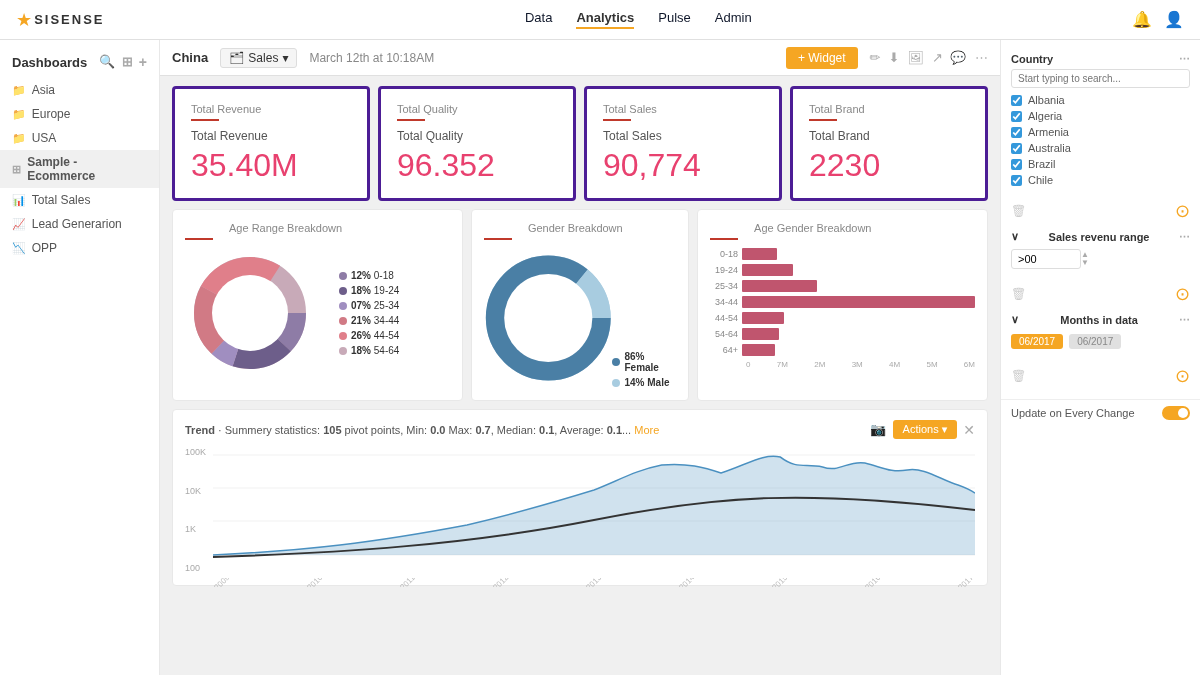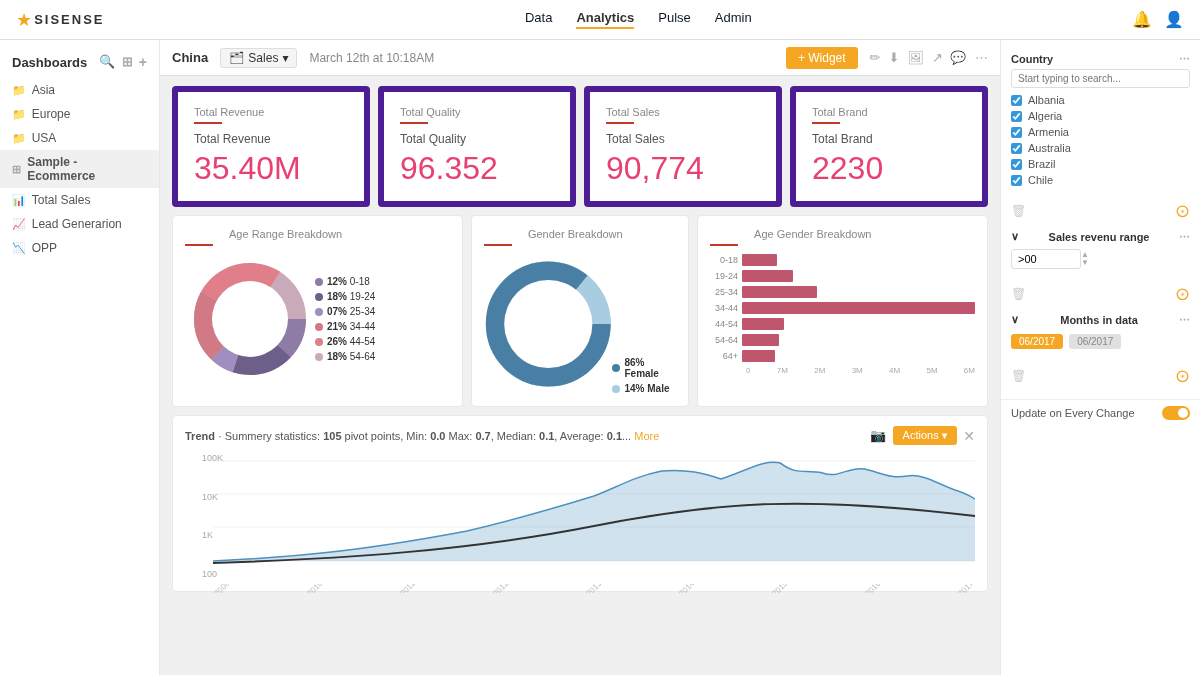--- a/index.html
+++ b/index.html
@@ -33,34 +33,34 @@
     .folder-badge { display: flex; align-items: center; gap: 4px; background: #f5f5f5; border: 1px solid #ddd; border-radius: 3px; padding: 2px 8px; font-size: 12px; cursor: pointer; }
     .timestamp { color: #888; font-size: 12px; flex: 1; }
     .widget-btn { background: #f5a623; color: #fff; border: none; border-radius: 3px; padding: 4px 12px; font-size: 12px; cursor: pointer; display: flex; align-items: center; gap: 4px; }
     .toolbar-icons { display: flex; gap: 8px; color: #aaa; }
 
     
     .dashboard-grid { flex: 1; overflow-y: auto; padding: 10px 12px; background: #f0f0f0; }
 
     
     .kpi-row { display: grid; grid-template-columns: repeat(4, 1fr); gap: 8px; margin-bottom: 8px; }
-    .kpi-card { background: #fff; border-radius: 4px; padding: 14px 16px; border: 6px solid #4c1d95; }
+    .kpi-card { background: #fff; border-radius: 4px; padding: 14px 16px; border: 3px solid #4c1d95; }
     .kpi-label { font-size: 11px; color: #888; margin-bottom: 4px; }
     .kpi-underline { width: 28px; height: 2px; background: #c0392b; margin-bottom: 8px; }
     .kpi-title { font-size: 12px; color: #555; margin-bottom: 4px; }
     .kpi-value { font-size: 32px; color: #e8416f; font-weight: 300; }
 
     
     .charts-row { display: grid; grid-template-columns: 2fr 1.5fr 2fr; gap: 8px; margin-bottom: 8px; }
     .chart-card { background: #fff; border-radius: 4px; padding: 12px; border: 1px solid #e8e8e8; }
     .chart-title { font-size: 11px; color: #888; margin-bottom: 4px; margin-left: 44px; }
     .chart-underline { width: 28px; height: 2px; background: #c0392b; margin-bottom: 8px; }
 
     
-    .donut-container { display: flex; align-items: center; gap: 0; }
+    .donut-container { display: flex; align-items: center; gap: 24px; }
     .donut-svg { flex-shrink: 0; }
     .legend { display: flex; flex-direction: column; gap: 4px; font-size: 10px; }
     .legend-item { display: flex; align-items: center; gap: 4px; }
     .legend-dot { width: 8px; height: 8px; border-radius: 50%; flex-shrink: 0; }
 
     
     .gender-container { display: flex; flex-direction: row; align-items: center; font-weight: bold; }
     .gender-legend { display: flex; flex-direction: column; gap: 4px; margin-top: 8px; font-size: 10px; align-self: flex-end; }
 
     
@@ -347,21 +347,21 @@
           </div>
           <div class="trend-actions">
             <span style="color:#aaa;cursor:pointer;font-size:13px;">📷</span>
             <button class="actions-btn">Actions ▾</button>
             <span class="close-btn">✕</span>
           </div>
         </div>
 
         <div style="position:relative;width:100%;height:130px;">
           
-          <div style="position:absolute;left:17px;top:0;height:100%;display:flex;flex-direction:column;justify-content:space-between;font-size:9px;color:#aaa;padding:2px 0;">
+          <div style="position:absolute;left:0;top:0;height:100%;display:flex;flex-direction:column;justify-content:space-between;font-size:9px;color:#aaa;padding:2px 0;">
             <span>100K</span>
             <span>10K</span>
             <span>1K</span>
             <span>100</span>
           </div>
           <svg width="100%" height="130" viewBox="0 0 900 130" preserveAspectRatio="none" style="margin-left:28px;width:calc(100% - 28px);">
 
             <line x1="0" y1="10" x2="900" y2="10" stroke="#f0f0f0" stroke-width="1"></line>
             <line x1="0" y1="43" x2="900" y2="43" stroke="#f0f0f0" stroke-width="1"></line>
             <line x1="0" y1="76" x2="900" y2="76" stroke="#f0f0f0" stroke-width="1"></line>

